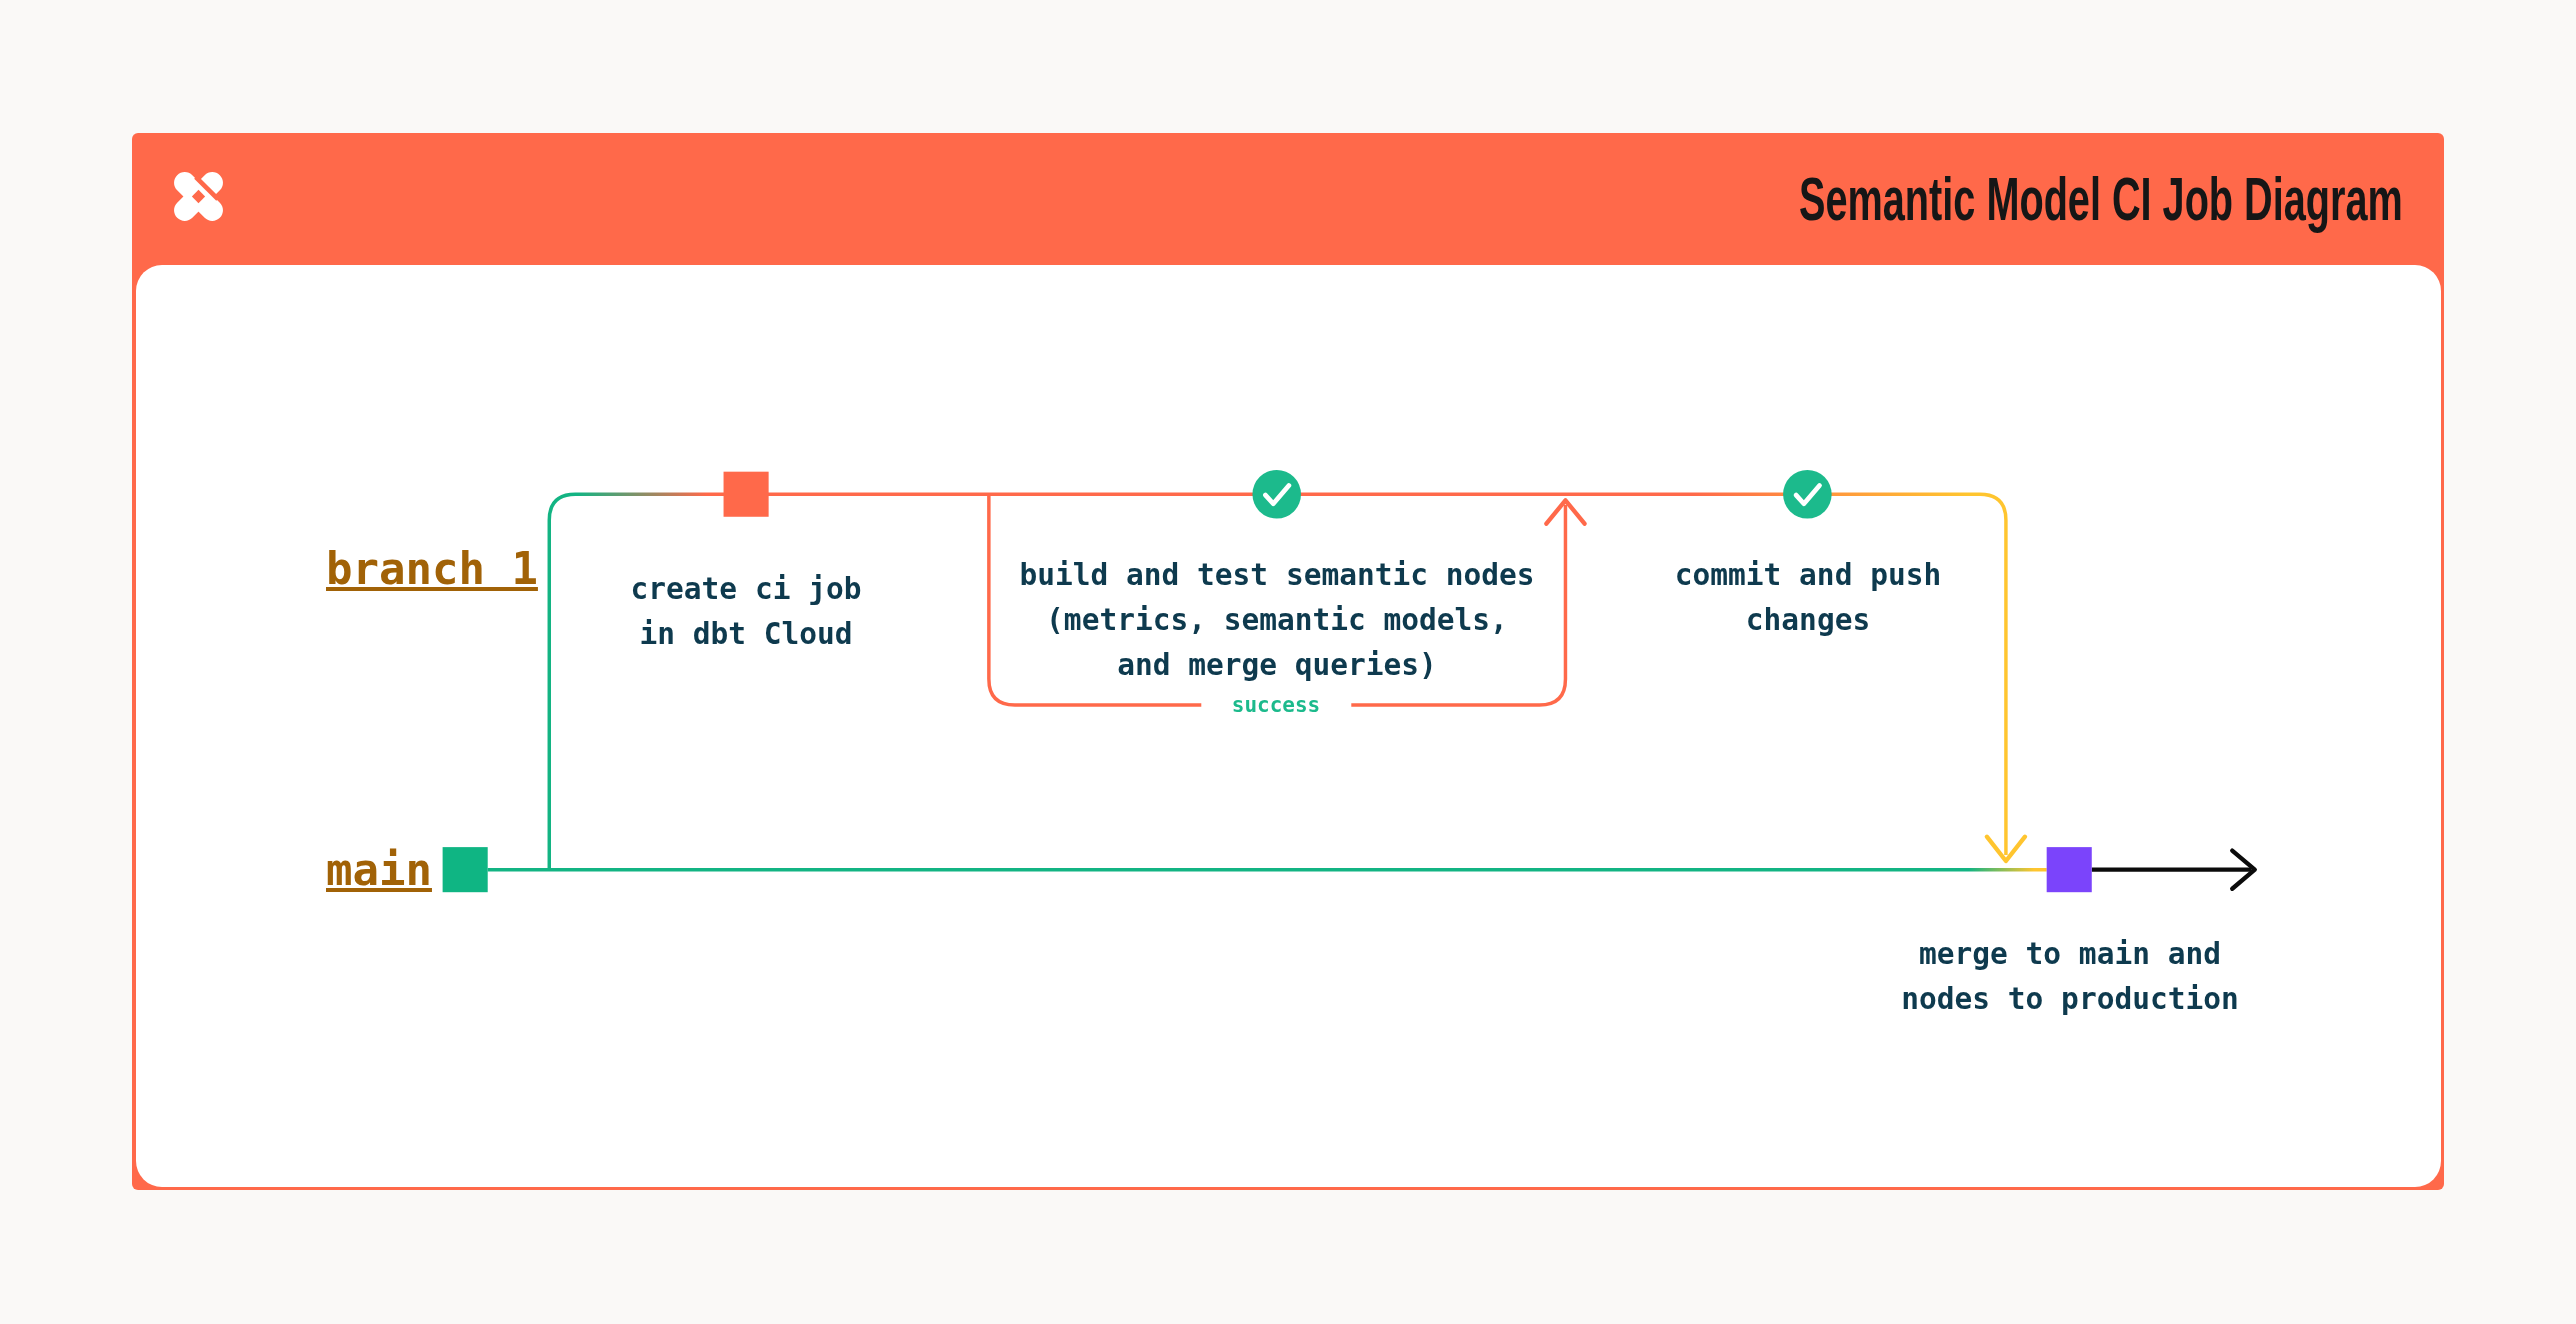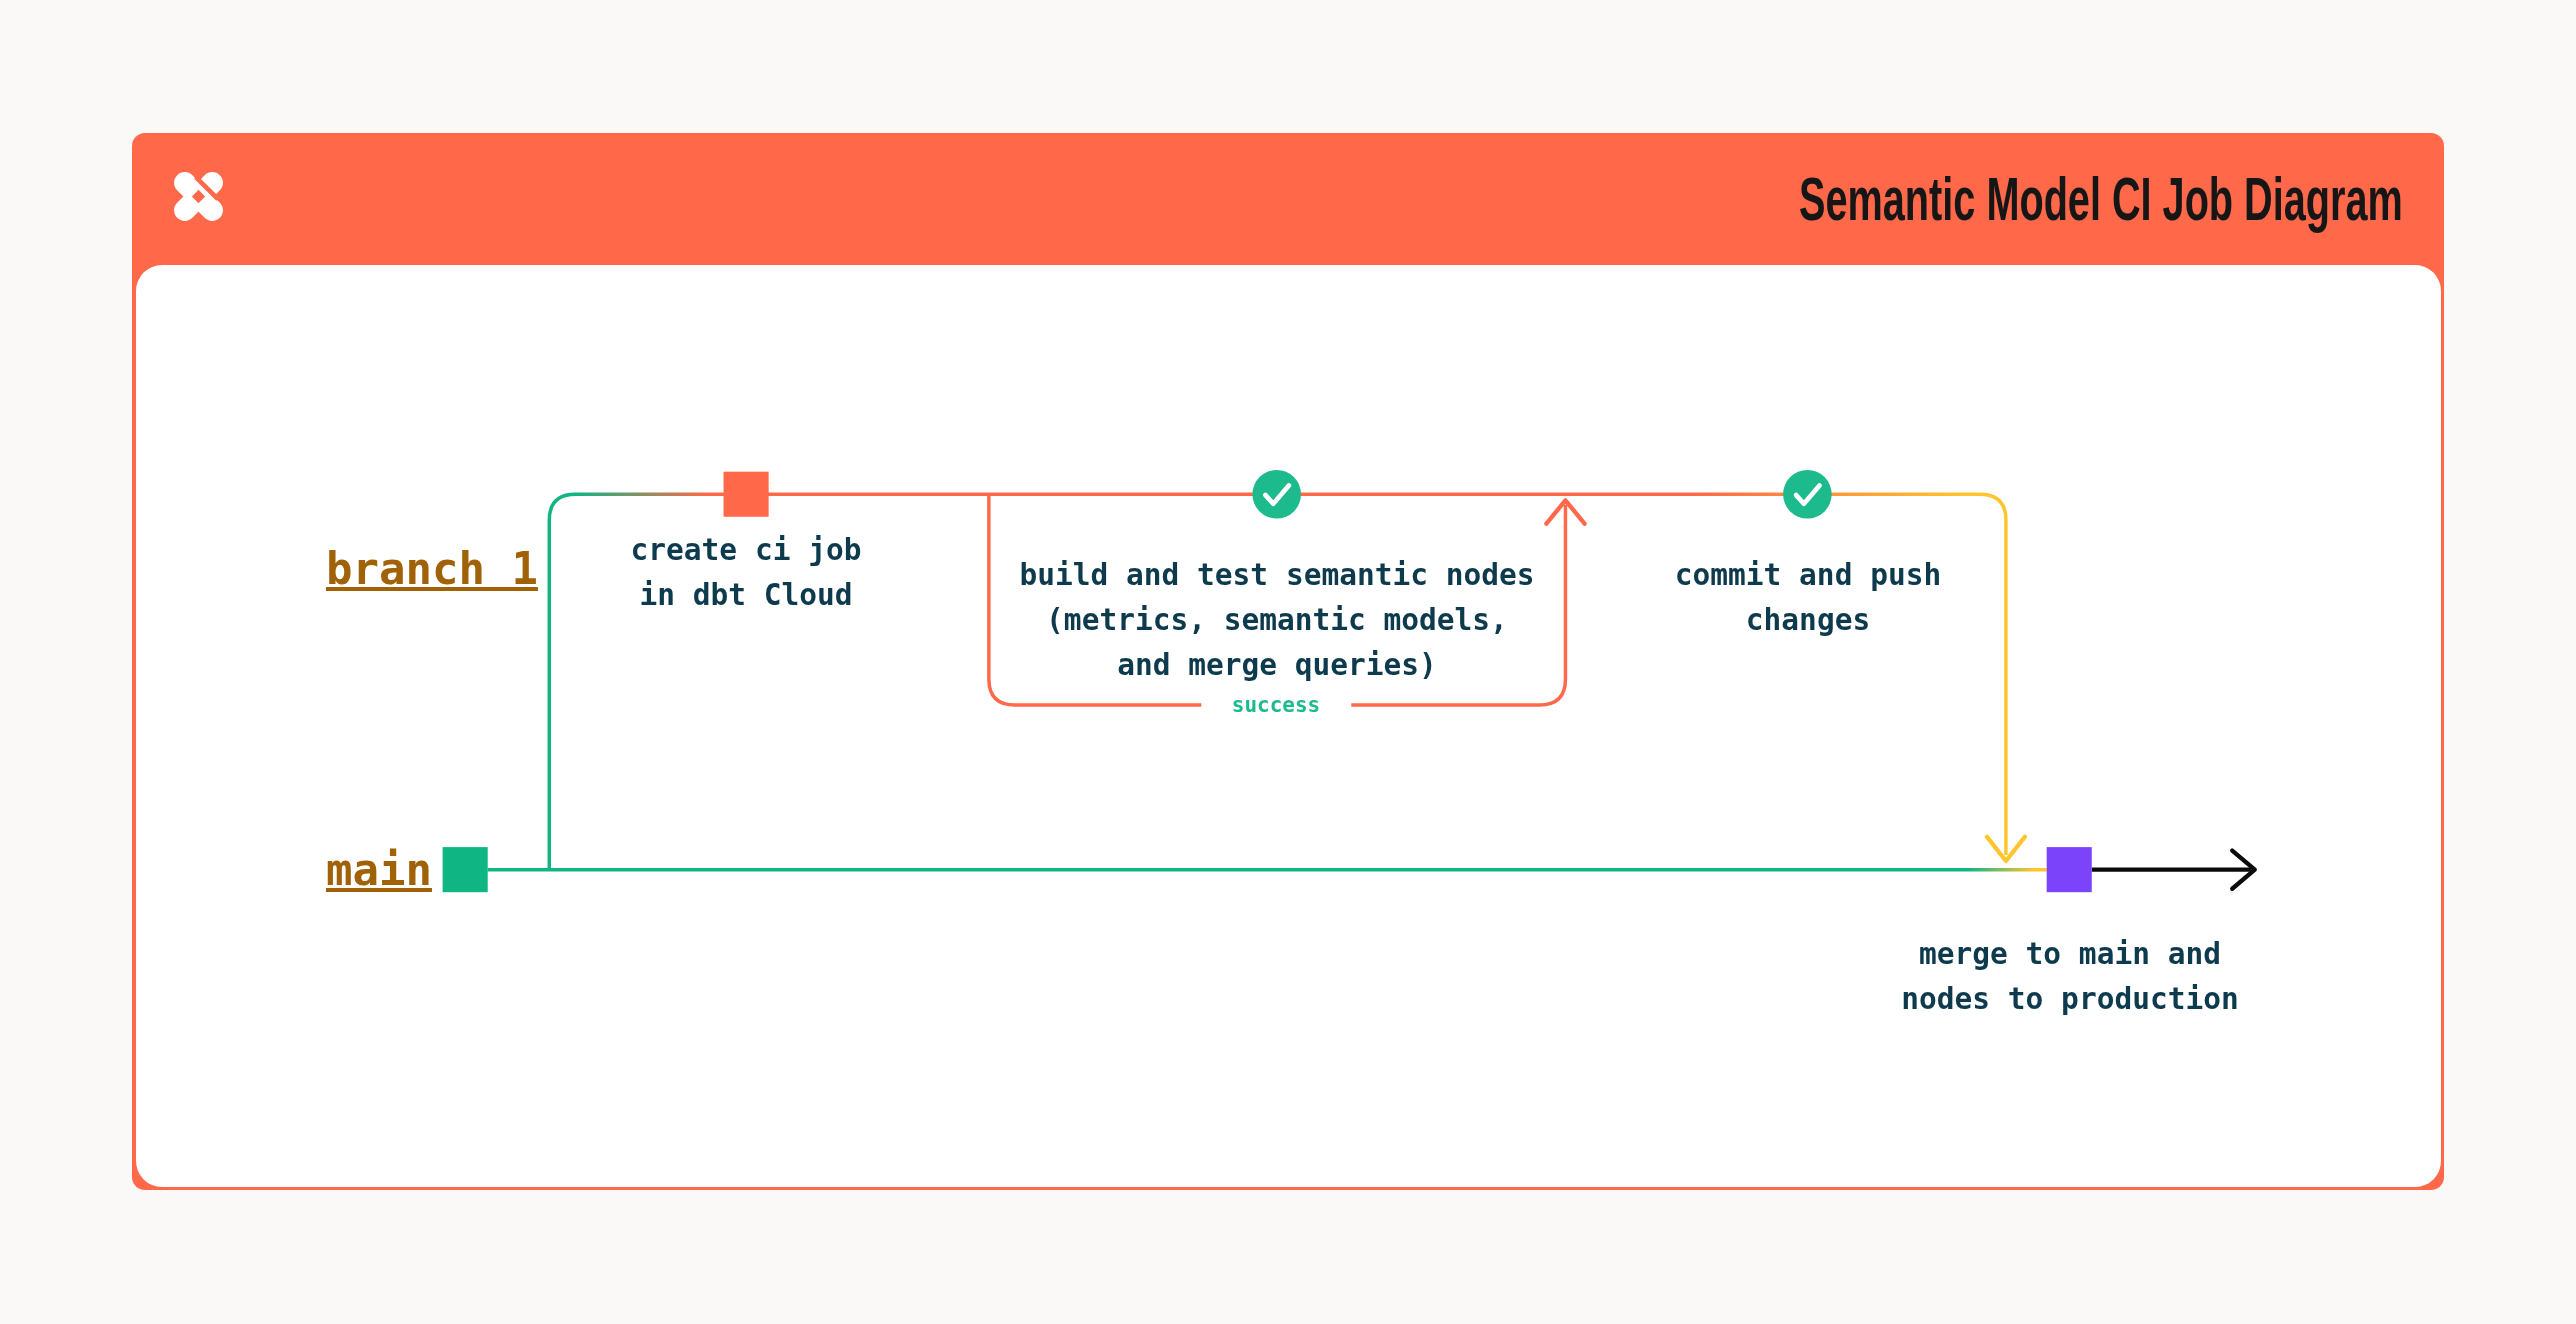--- a/index.html
+++ b/index.html
@@ -8,21 +8,21 @@
     position: relative;
     overflow: hidden;
     background: #FAF9F7;
     font-family: "DejaVu Sans Mono", "Liberation Mono", monospace;
   }
   .card {
     position: absolute;
     left: 132px; top: 133px;
     width: 2312px; height: 1057px;
     background: #FF694A;
-    border-radius: 13px;
+    border-radius: 6px;
   }
   .card-header {
     position: absolute;
     top: 0; left: 0; right: 0; height: 132px;
   }
   .logo {
     position: absolute;
     left: 33px; top: 30px;
     width: 67px; height: 67px;
   }
@@ -74,21 +74,21 @@
   }
   .success-label {
     position: absolute;
     z-index: 3;
     color: #1CBA8C;
     font-weight: bold;
     font-size: 21px;
     line-height: 45px;
     transform: translateX(-50%);
   }
-  .pos-create  { left: 746px;  top: 528px; }
+  .pos-create  { left: 746px;  top: 567px; }
   .pos-build   { left: 1277px; top: 553px; }
   .pos-commit  { left: 1808px; top: 553px; }
   .pos-merge   { left: 2070px; top: 932px; }
   .pos-success { left: 1276px; top: 683px; }
   .pos-branch1 { left: 326px;  top: 549px; }
   .pos-main    { left: 326px;  top: 850px; }
 </style>
 </head>
 <body>
 

